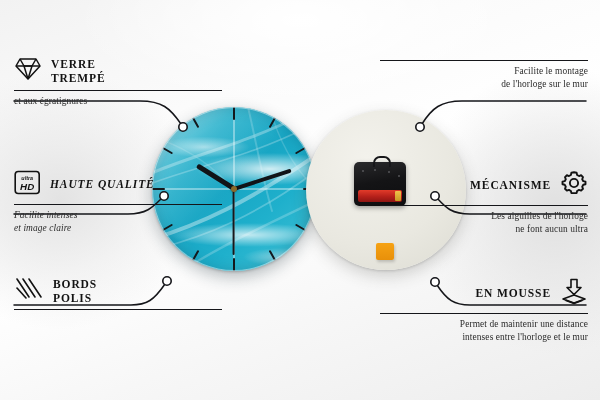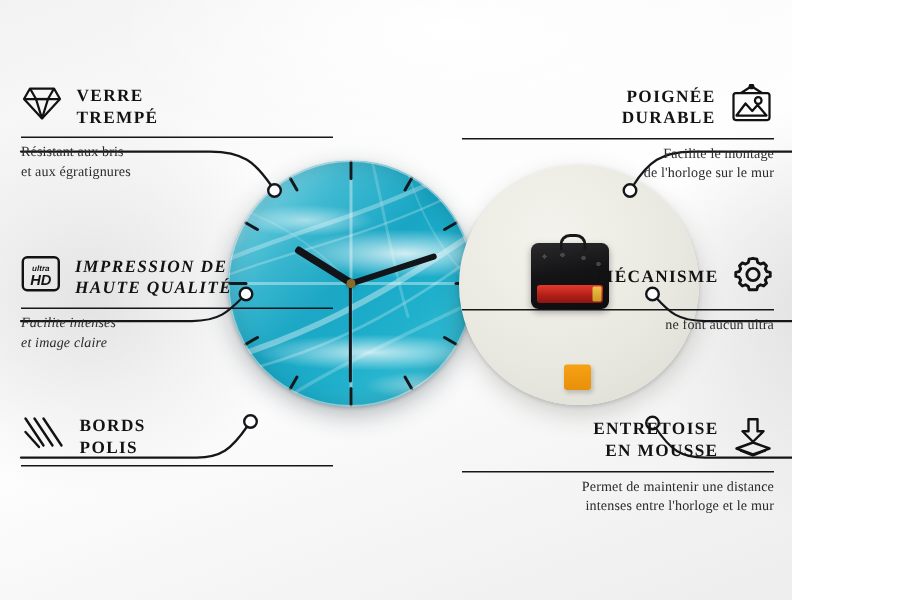--- a/index.html
+++ b/index.html
@@ -2,21 +2,21 @@
 <html><head>
 <meta charset="utf-8">
 <style>
   html,body{margin:0;padding:0;}
   body{
     width:600px;height:400px;overflow:hidden;
     font-family:"Liberation Serif", serif;
     background:#ffffff;
   }
   #stage{
-    position:relative;width:528px;height:400px;overflow:hidden;
+    position:relative;width:600px;height:400px;overflow:hidden;
     background:
       radial-gradient(ellipse 200px 180px at 60px 200px, #e3e3e3 0%, rgba(240,240,240,0) 72%),
       radial-gradient(ellipse 190px 200px at 555px 210px, #e0e0e0 0%, rgba(240,240,240,0) 72%),
       radial-gradient(ellipse 300px 120px at 300px 20px, #ffffff 0%, rgba(255,255,255,0) 75%),
       linear-gradient(160deg,#f2f2f2 0%,#fbfbfb 28%,#ffffff 48%,#f7f7f7 70%,#ededed 100%);
   }
 
   
   .feature{position:absolute;width:208px;}
   .feature.left{left:14px;text-align:left;}
@@ -227,36 +227,34 @@
           </g>
         </svg>
       </span>
       <div class="ftitle">
         <div>VERRE</div>
         <div>TREMPÉ</div>
       </div>
     </div>
     <div class="rule"></div>
     <div class="fsub">
-      <div>Résistant aux bris</div>
       <div>et aux égratignures</div>
     </div>
   </div>
 
   <div class="feature left" style="top:169px;font-style:italic;">
     <div class="fhead">
       <span class="icon">
         <svg width="27" height="27" viewBox="0 0 27 27">
           <rect x="1.2" y="2.5" width="24" height="22" rx="3" fill="none" stroke="#121212" stroke-width="1.6"></rect>
           <text x="13.2" y="11.4" text-anchor="middle" font-family="Liberation Sans, sans-serif" font-size="5.4" font-weight="bold" fill="#121212">ultra</text>
           <text x="13.2" y="21" text-anchor="middle" font-family="Liberation Sans, sans-serif" font-size="9.8" font-weight="bold" fill="#121212">HD</text>
         </svg>
       </span>
       <div class="ftitle">
-        <div>IMPRESSION DE</div>
         <div>HAUTE QUALITÉ</div>
       </div>
     </div>
     <div class="rule"></div>
     <div class="fsub">
       <div>Facilite intenses</div>
       <div>et image claire</div>
     </div>
   </div>
 
@@ -274,37 +272,20 @@
       </span>
       <div class="ftitle">
         <div>BORDS</div>
         <div>POLIS</div>
       </div>
     </div>
     <div class="rule"></div>
   </div>
 
   <div class="feature right" style="top:56px;">
-    <div class="fhead">
-      <div class="ftitle">
-        <div>POIGNÉE</div>
-        <div>DURABLE</div>
-      </div>
-      <span class="icon">
-        <svg width="30" height="27" viewBox="0 0 30 27">
-          <g fill="none" stroke="#121212" stroke-width="1.5" stroke-linejoin="round">
-            <path d="M15,1.5 L8,6 M15,1.5 L22,6"></path>
-            <circle cx="15" cy="1.6" r="1.2" fill="#121212"></circle>
-            <rect x="3" y="6" width="24" height="18" rx="1.6"></rect>
-            <path d="M5,21 L11,13 L15.5,18 L19,14 L25,21 Z" fill="none"></path>
-            <circle cx="19.5" cy="11" r="2.2"></circle>
-          </g>
-        </svg>
-      </span>
-    </div>
     <div class="rule"></div>
     <div class="fsub">
       <div>Facilite le montage</div>
       <div>de l'horloge sur le mur</div>
     </div>
   </div>
 
   <div class="feature right" style="top:169px;">
     <div class="fhead">
       <div class="ftitle">
@@ -314,28 +295,28 @@
         <svg width="28" height="28" viewBox="0 0 28 28">
           <g fill="none" stroke="#121212" stroke-width="1.9" stroke-linejoin="round" stroke-linecap="round">
             <path d="M14,3.2 l2.6,0.55 0.5,2.2 1.9,1.1 2.1-0.8 1.9,1.9 -0.8,2.1 1.1,1.9 2.2,0.5 0,2.6 -2.2,0.5 -1.1,1.9 0.8,2.1 -1.9,1.9 -2.1-0.8 -1.9,1.1 -0.5,2.2 -2.6,0 -2.6,0 -0.5-2.2 -1.9-1.1 -2.1,0.8 -1.9-1.9 0.8-2.1 -1.1-1.9 -2.2-0.5 0-2.6 2.2-0.5 1.1-1.9 -0.8-2.1 1.9-1.9 2.1,0.8 1.9-1.1 0.5-2.2 z"></path>
             <circle cx="14" cy="14" r="4.1"></circle>
           </g>
         </svg>
       </span>
     </div>
     <div class="rule"></div>
     <div class="fsub">
+      <div>Les aiguilles de l'horloge</div>
       <div>ne font aucun ultra</div>
     </div>
   </div>
 
   <div class="feature right" style="top:277px;">
     <div class="fhead">
       <div class="ftitle">
-        <div>ENTRETOISE</div>
         <div>EN MOUSSE</div>
       </div>
       <span class="icon">
         <svg width="28" height="28" viewBox="0 0 28 28">
           <g fill="none" stroke="#121212" stroke-width="1.6" stroke-linejoin="round">
             <path d="M11,2.5 h6 v8 h4 l-7,7 -7-7 h4 z"></path>
             <path d="M14,18 L3,22 L14,26 L25,22 Z"></path>
             <path d="M5.5,23.2 L14,26.6 L22.5,23.2"></path>
           </g>
         </svg>

